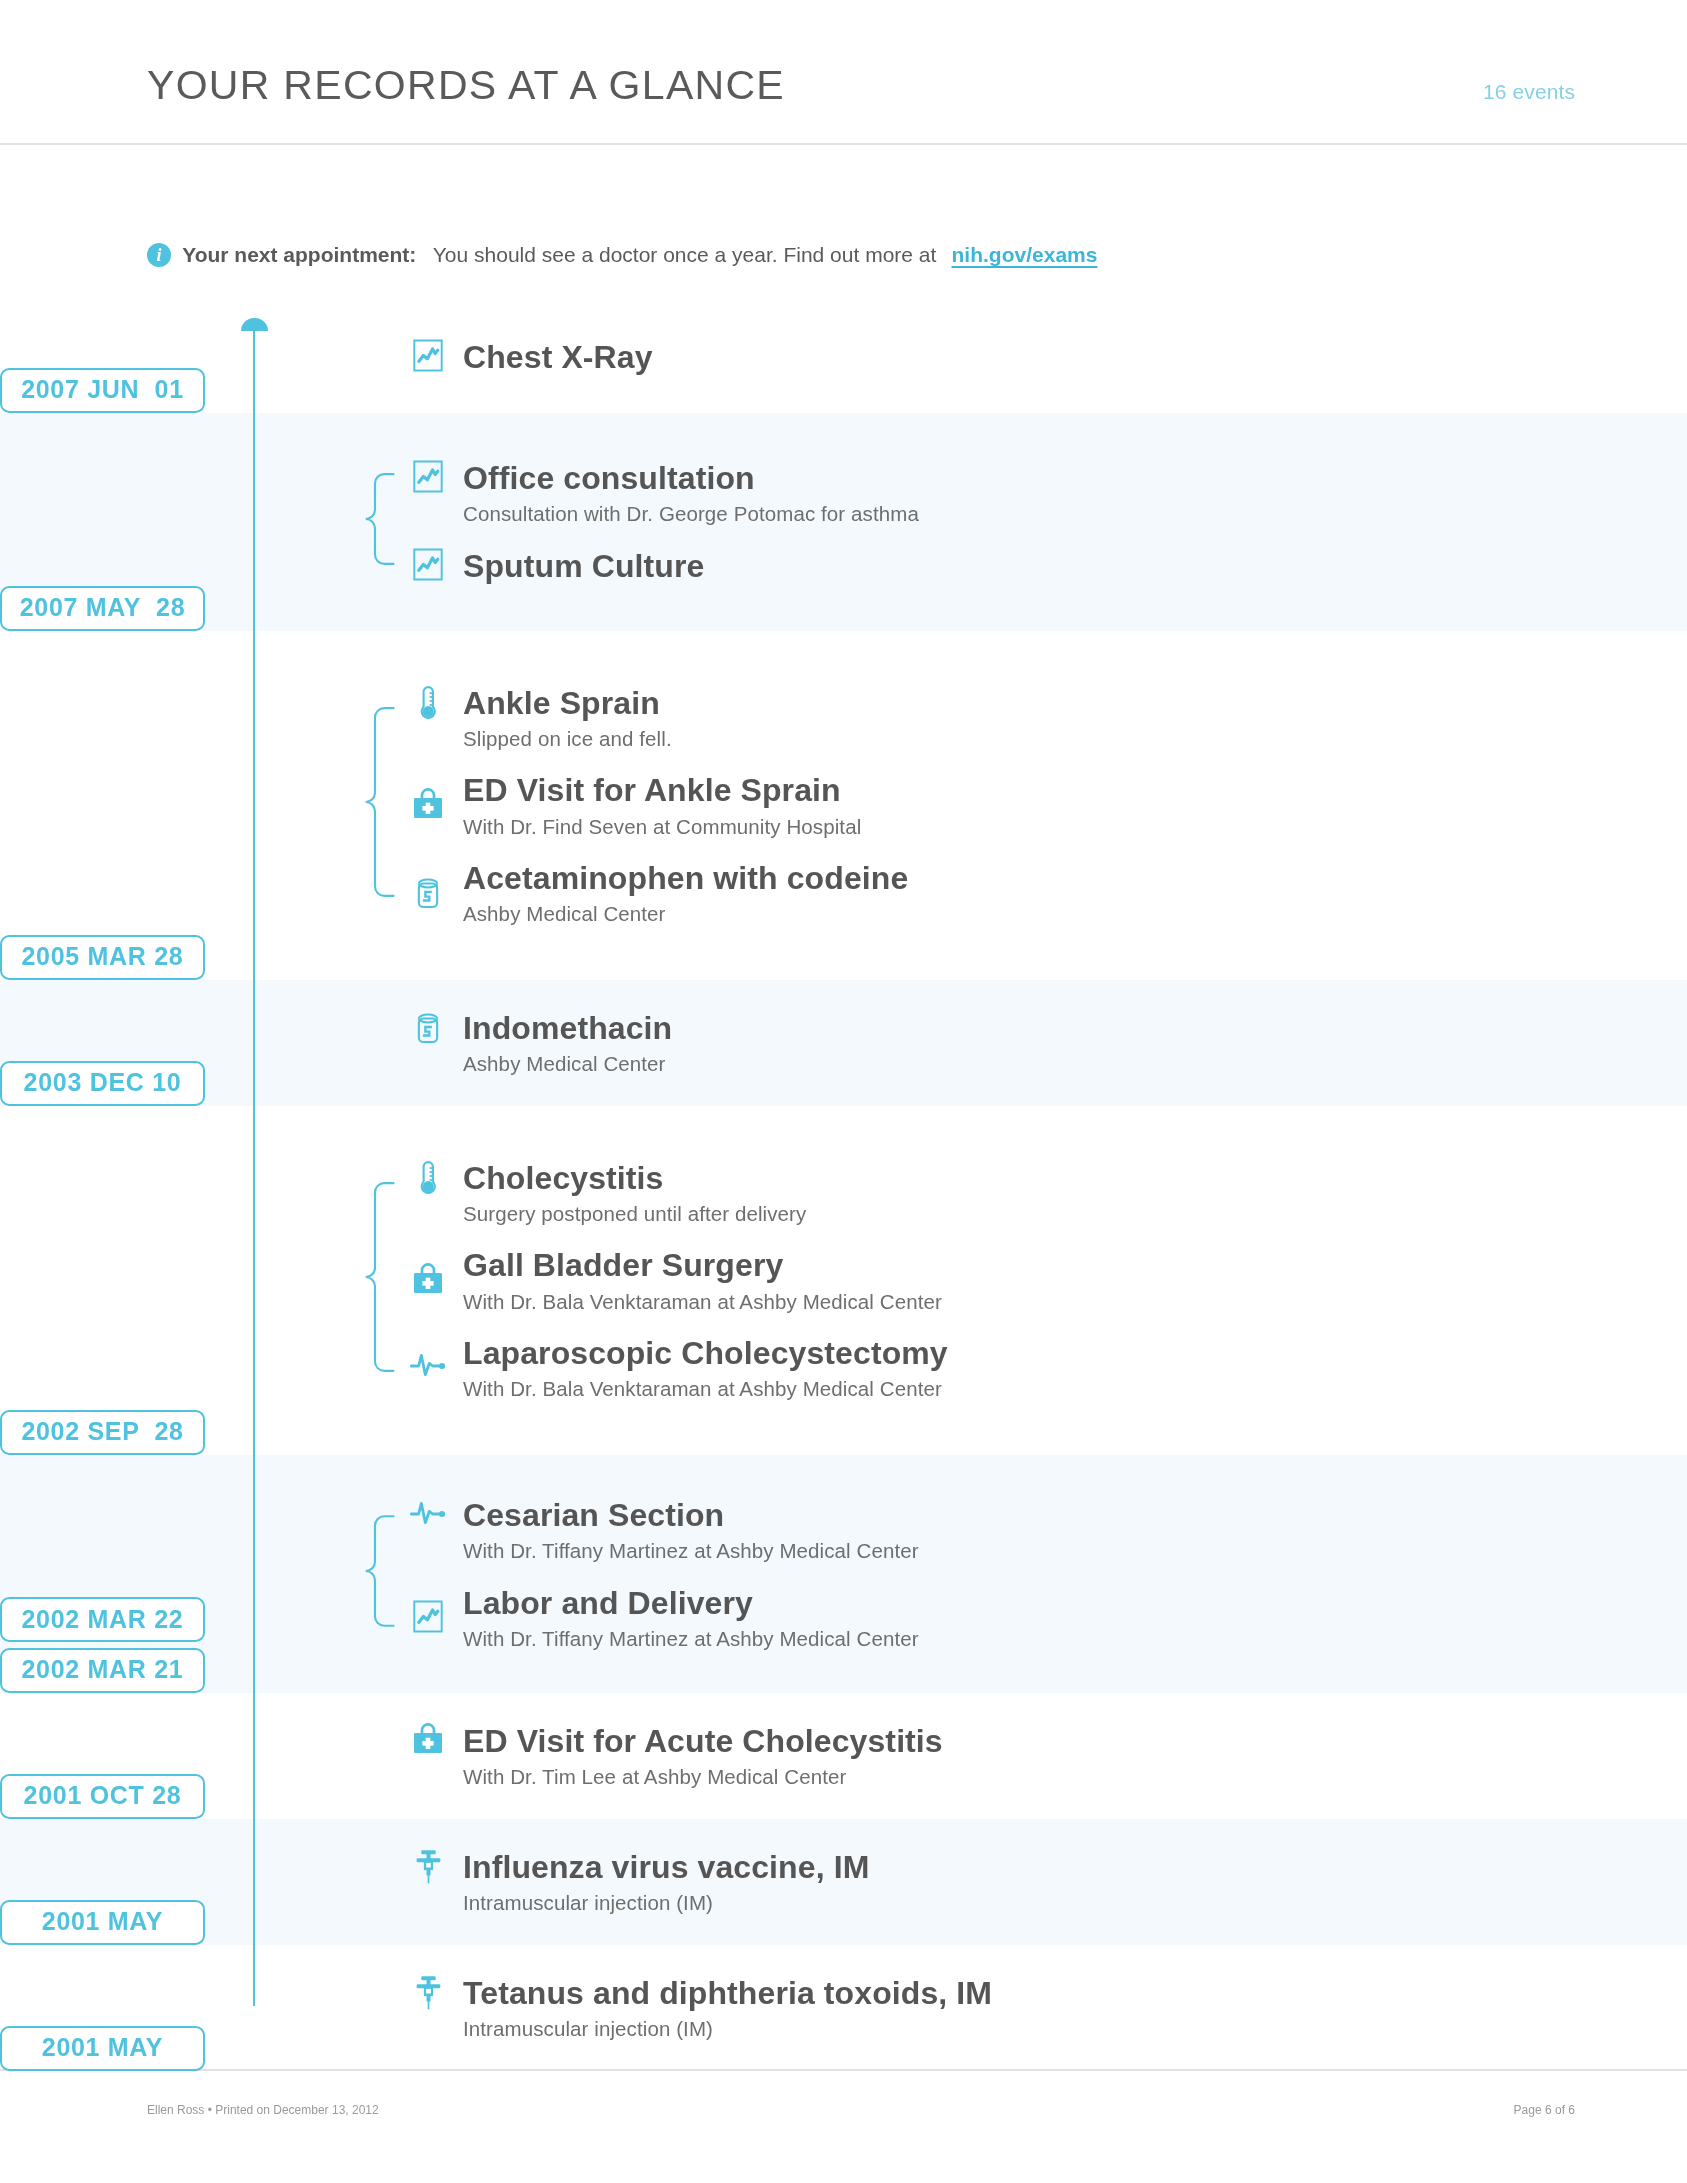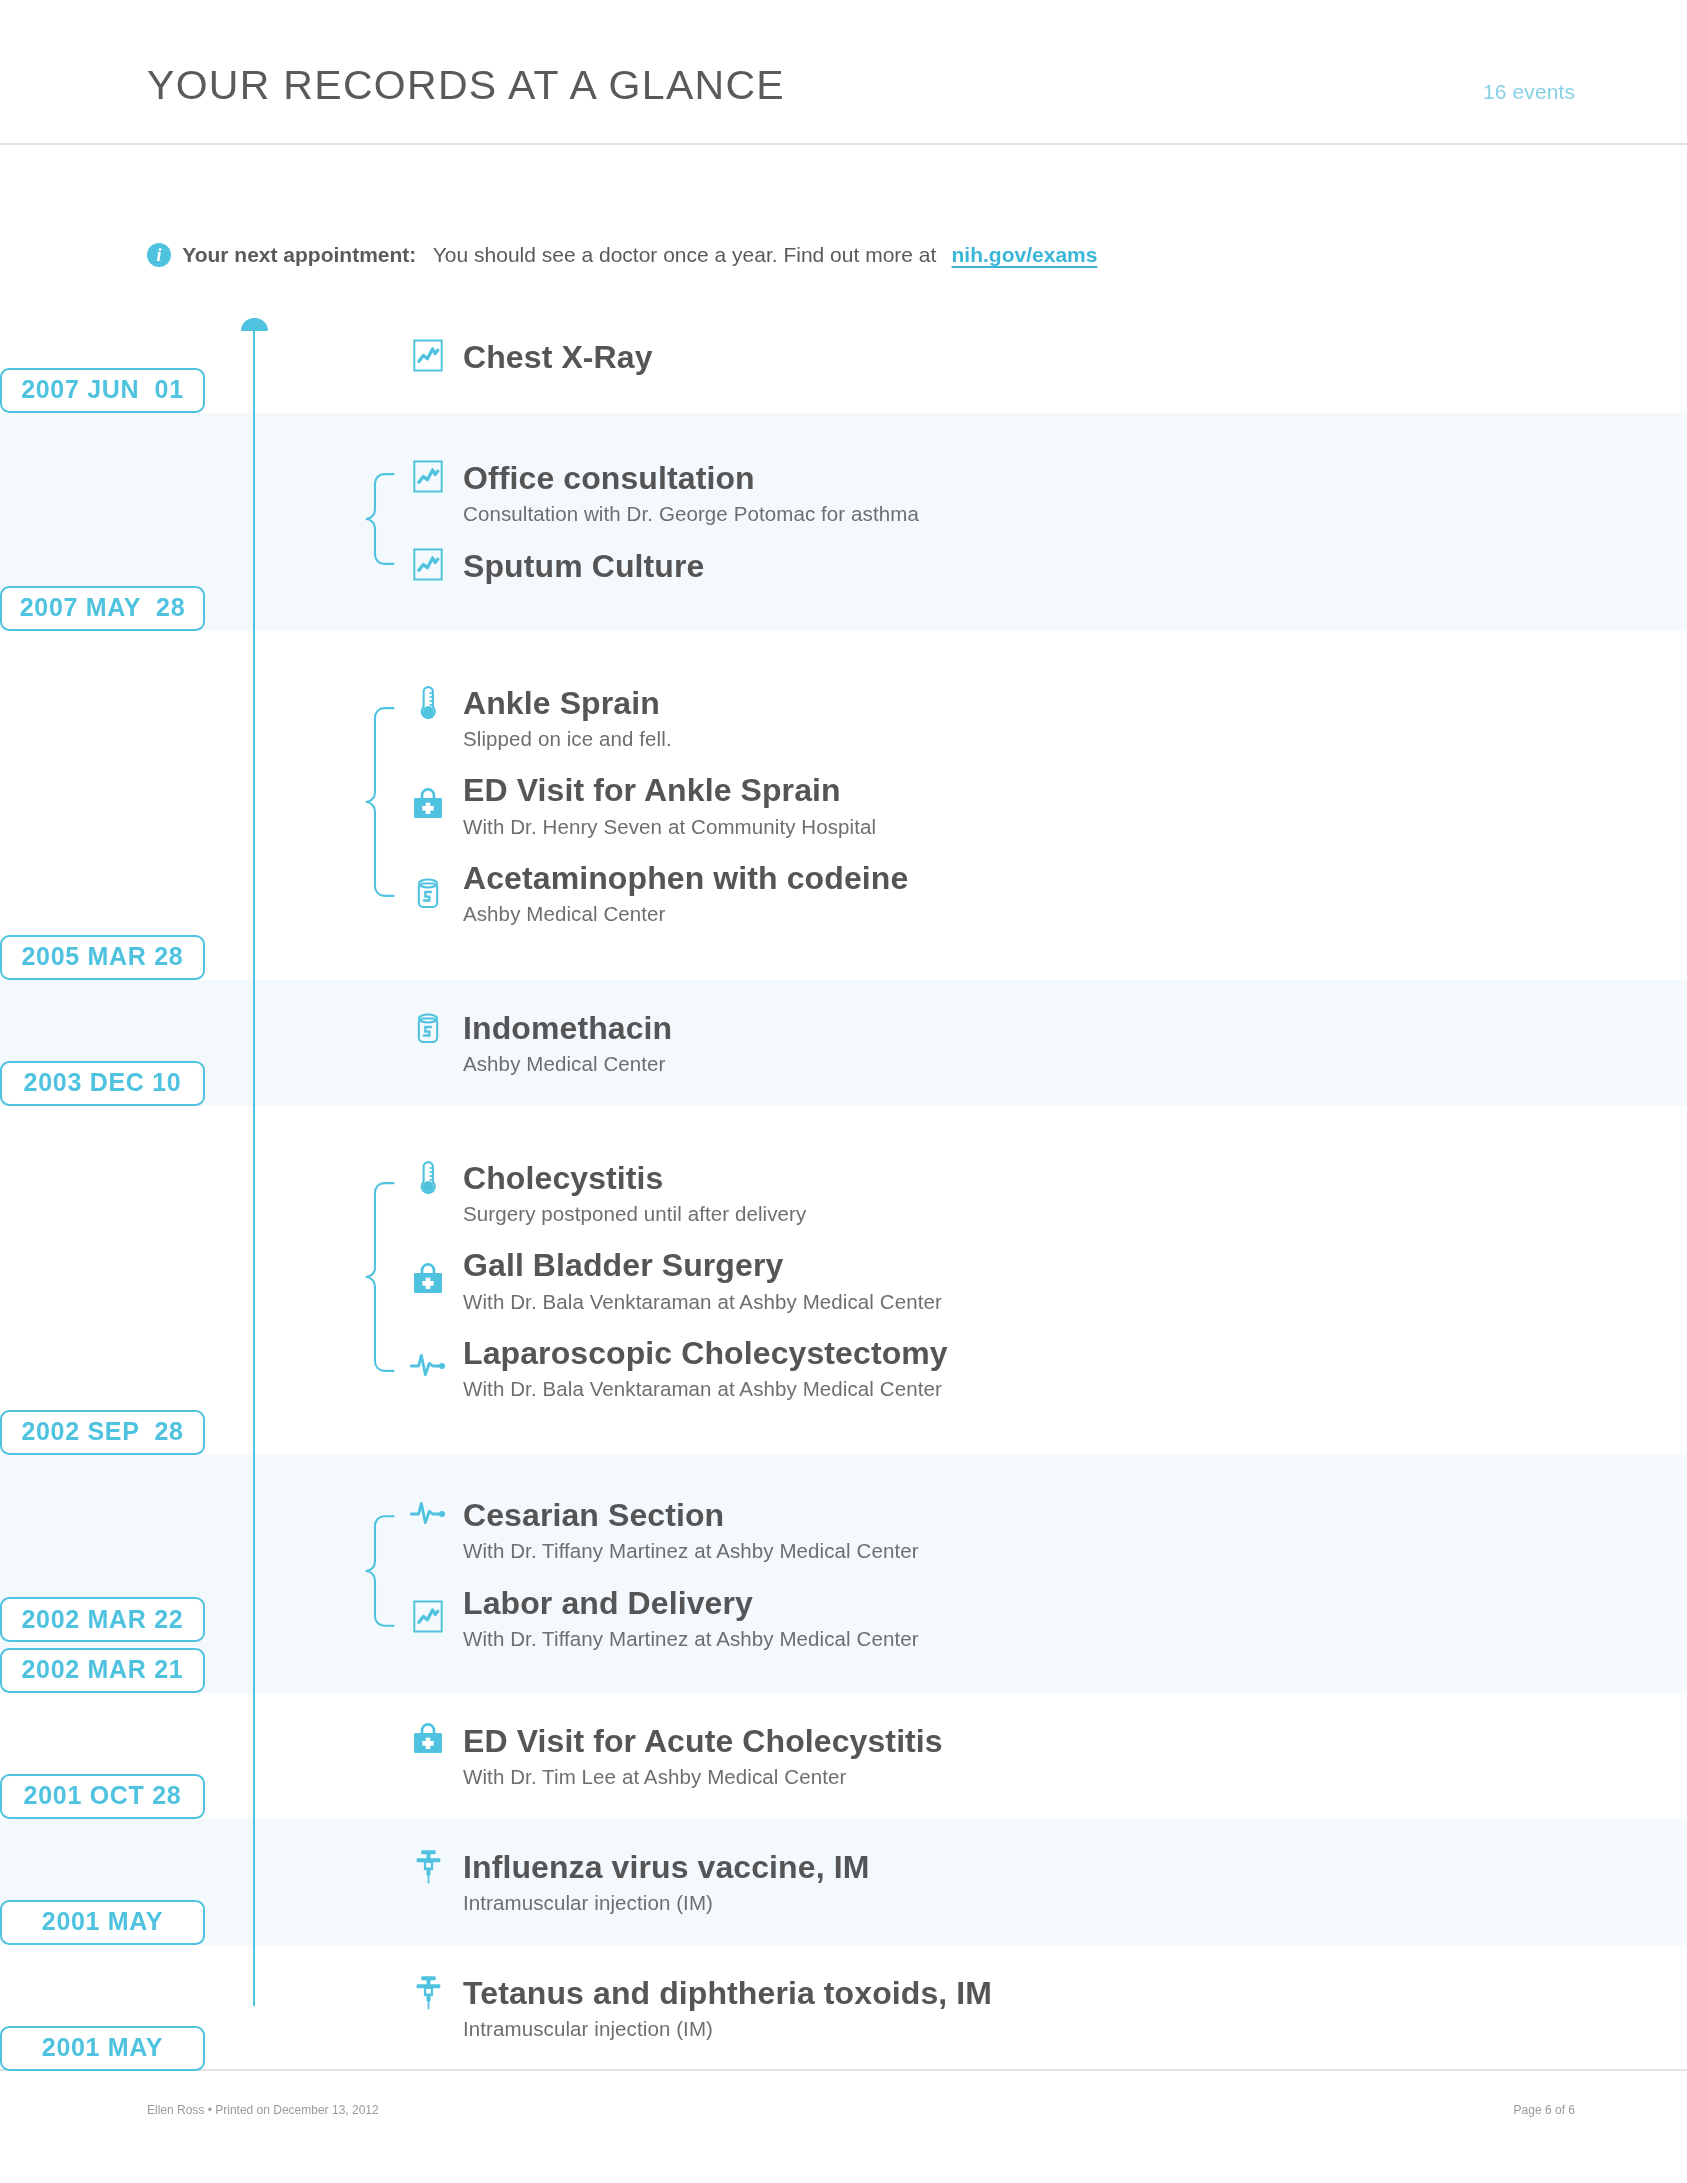--- a/index.html
+++ b/index.html
@@ -375,21 +375,21 @@
               <div class="ev-icon">
                 <svg width="32" height="32" viewBox="0 0 48 48">
       <path d="M15 15 V11 a9 9 0 0 1 18 0 v4" fill="none" stroke="#4ec2de" stroke-width="4"></path>
       <rect x="3" y="15" width="42" height="30" rx="2" fill="#4ec2de"></rect>
       <rect x="20.5" y="22" width="7" height="17" fill="#ffffff"></rect>
       <rect x="15.5" y="27" width="17" height="7" fill="#ffffff"></rect>
     </svg>
               </div>
               <div class="ev-body">
                 <div class="ev-title">ED Visit for Ankle Sprain</div>
-                <div class="ev-sub">With Dr. Henry Seven at Community Hospital</div>
+                <div class="ev-sub">With Dr. Find Seven at Community Hospital</div>
               </div>
             </div>
             <div class="event">
               <div class="ev-icon">
                 <svg width="24" height="34" viewBox="0 0 36 52">
       <rect x="4" y="13" width="28" height="36" rx="7" fill="none" stroke="#4ec2de" stroke-width="3.2"></rect>
       <path d="M4 13 a14 6 0 0 1 28 0" fill="none" stroke="#4ec2de" stroke-width="3.2"></path>
       <path d="M4 13 a14 6 0 0 0 28 0" fill="none" stroke="#4ec2de" stroke-width="3.2"></path>
       <path d="M22 26 h-8 v7 h6 v6 h-8" fill="none" stroke="#4ec2de" stroke-width="3.6" stroke-linecap="square"></path>
     </svg>

